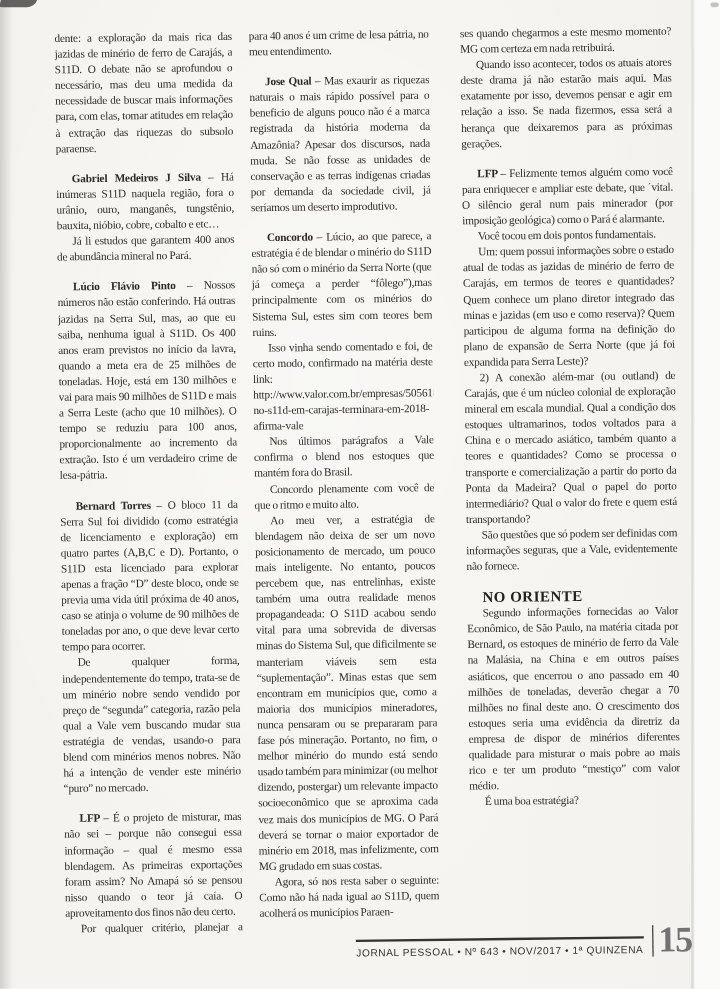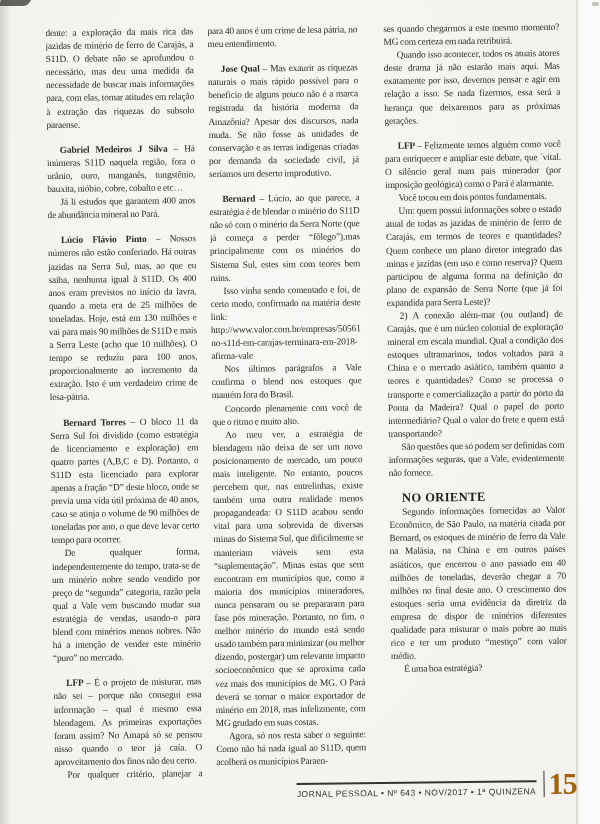--- a/index.html
+++ b/index.html
@@ -54,21 +54,21 @@
     display:flex;align-items:flex-start;
   }
   .footer-left{
     border-top:2px solid #35342f;padding-top:4px;
     font-family:"Liberation Sans","DejaVu Sans",sans-serif;
     font-size:8.5px;letter-spacing:.45px;color:#33322e;white-space:nowrap;
   }
   .tick{width:1.5px;height:26px;background:#35342f;margin:-9px 4px 0 7px;}
   .pagenum{
     font-family:"Liberation Serif","DejaVu Serif",serif;font-weight:bold;
-    font-size:30px;line-height:1;margin-top:-11px;color:#a16207;letter-spacing:-1px;
+    font-size:30px;line-height:1;margin-top:-11px;color:#737373;letter-spacing:-1px;
   }
 </style>
 </head>
 <body>
 
 <div class="paper"></div>
 <div class="edge-left"></div>
 <div class="outer-right"></div>
 <div class="edge-right-line"></div>
 <div class="smudge-tl"></div>
@@ -82,21 +82,21 @@
         <p class="para">Já li estudos que garantem 400 anos de abundância mineral no Pará.</p>
         <p class="para spoken"><b class="speaker">Lúcio Flávio Pinto </b>– Nossos números não estão conferindo. Há outras jazidas na Serra Sul, mas, ao que eu saiba, nenhuma igual à S11D. Os 400 anos eram previstos no início da lavra, quando a meta era de 25 milhões de toneladas. Hoje, está em 130 milhões e vai para mais 90 milhões de S11D e mais a Serra Leste (acho que 10 milhões). O tempo se reduziu para 100 anos, proporcionalmente ao incremento da extração.  Isto é um verdadeiro crime de lesa-pátria.</p>
         <p class="para spoken"><b class="speaker">Bernard Torres </b>– O bloco 11 da Serra Sul foi dividido (como estratégia de licenciamento e exploração) em quatro partes (A,B,C e D). Portanto, o S11D esta licenciado para explorar apenas a fração “D” deste bloco, onde se previa uma vida útil próxima de 40 anos, caso se atinja o volume de 90 milhões de toneladas por ano, o que deve levar certo tempo para ocorrer.</p>
         <p class="para">De qualquer forma, independentemente do tempo, trata-se de um minério nobre sendo vendido por preço de “segunda” categoria, razão pela qual a Vale vem buscando mudar sua estratégia de vendas, usando-o para blend com minérios menos nobres. Não há a intenção de vender este minério “puro” no mercado.</p>
         <p class="para spoken"><b class="speaker">LFP </b>– É o projeto de misturar, mas não sei – porque não consegui essa informação – qual é mesmo essa blendagem. As primeiras exportações foram assim? No Amapá só se pensou nisso quando o teor já caía. O aproveitamento dos finos não deu certo.</p>
         <p class="para">Por qualquer critério, planejar a exaustão de uma mina como S11D</p>
       </div>
     <div class="col col-2">
         <p class="para no-indent">para 40 anos é um crime de lesa pátria, no meu entendimento.</p>
         <p class="para spoken"><b class="speaker">Jose Qual </b>– Mas exaurir as riquezas naturais o mais rápido possível para o beneficio de alguns pouco não é a marca registrada da história moderna da Amazônia? Apesar dos discursos, nada muda. Se não fosse as unidades de conservação e as terras indígenas criadas por demanda da sociedade civil, já seríamos um deserto improdutivo.</p>
-        <p class="para spoken"><b class="speaker">Bernard </b>– Lúcio, ao que parece, a estratégia é de blendar o minério do S11D não só com o minério da Serra Norte (que já começa a perder “fôlego”),mas principalmente com os minérios do Sistema Sul, estes sim com teores bem ruins.</p>
+        <p class="para spoken"><b class="speaker">Concordo </b>– Lúcio, ao que parece, a estratégia é de blendar o minério do S11D não só com o minério da Serra Norte (que já começa a perder “fôlego”),mas principalmente com os minérios do Sistema Sul, estes sim com teores bem ruins.</p>
         <p class="para">Isso vinha sendo comentado e foi, de certo modo, confirmado na matéria deste link: http://www.valor.com.br/empresas/5056186/investimento-no-s11d-em-carajas-terminara-em-2018-afirma-vale</p>
         <p class="para">Nos últimos parágrafos a Vale confirma o blend nos estoques que mantém fora do Brasil.</p>
         <p class="para">Concordo plenamente com você de que o ritmo e muito alto.</p>
         <p class="para">Ao meu ver, a estratégia de blendagem não deixa de ser um novo posicionamento de mercado, um pouco mais inteligente. No entanto, poucos percebem que, nas entrelinhas, existe também uma outra realidade menos propagandeada: O S11D acabou sendo vital para uma sobrevida de diversas minas do Sistema Sul, que dificilmente se manteriam viáveis sem esta “suplementação”. Minas estas que sem encontram em municípios que, como a maioria dos municípios mineradores, nunca pensaram ou se prepararam para fase pós mineração. Portanto, no fim, o melhor minério do mundo está sendo usado também para minimizar (ou melhor dizendo, postergar) um relevante impacto socioeconômico que se aproxima cada vez mais dos municípios de MG. O Pará deverá se tornar o maior exportador de minério em 2018, mas infelizmente, com MG grudado em suas costas.</p>
         <p class="para">Agora, só nos resta saber o seguinte: Como não há nada igual ao S11D, quem acolherá os municípios Paraen-</p>
       </div>
     <div class="col col-3">
         <p class="para no-indent">ses quando chegarmos a este mesmo momento? MG com certeza em nada retribuirá.</p>
         <p class="para">Quando isso acontecer, todos os atuais atores deste drama já não estarão mais aqui. Mas exatamente por isso, devemos pensar e agir em relação a isso. Se nada fizermos, essa será a herança que deixaremos para as próximas gerações.</p>
         <p class="para spoken"><b class="speaker">LFP </b>– Felizmente temos alguém como você para enriquecer e ampliar este debate, que ´vital. O silêncio geral num pais minerador (por imposição geológica) como o Pará é alarmante.</p>

